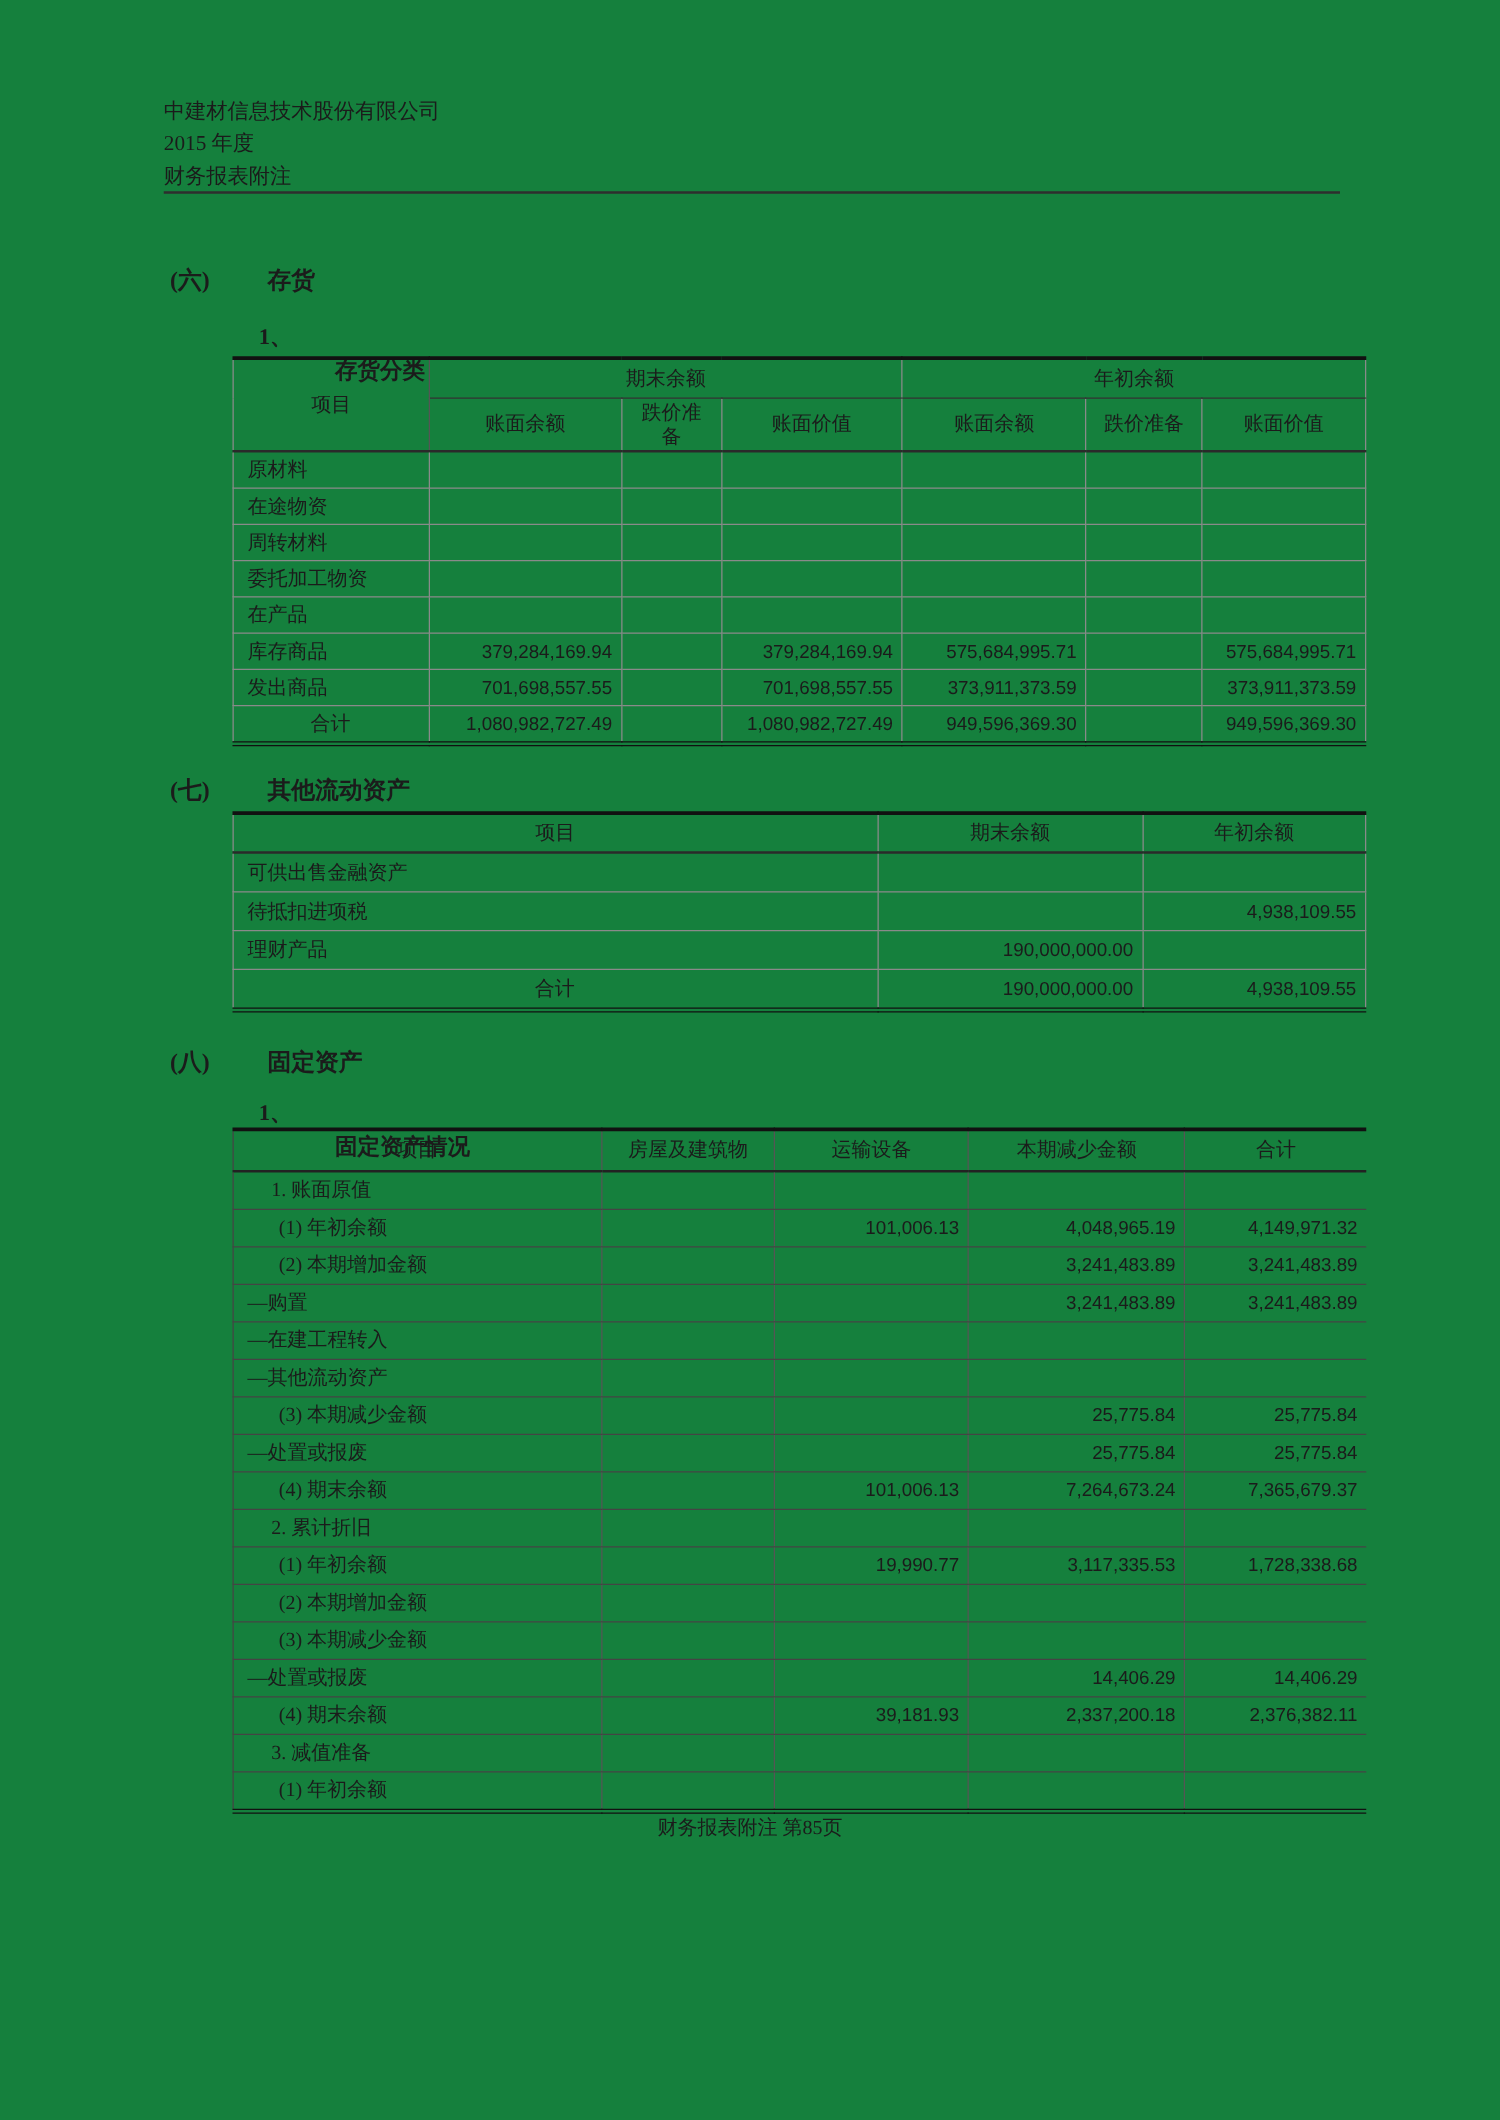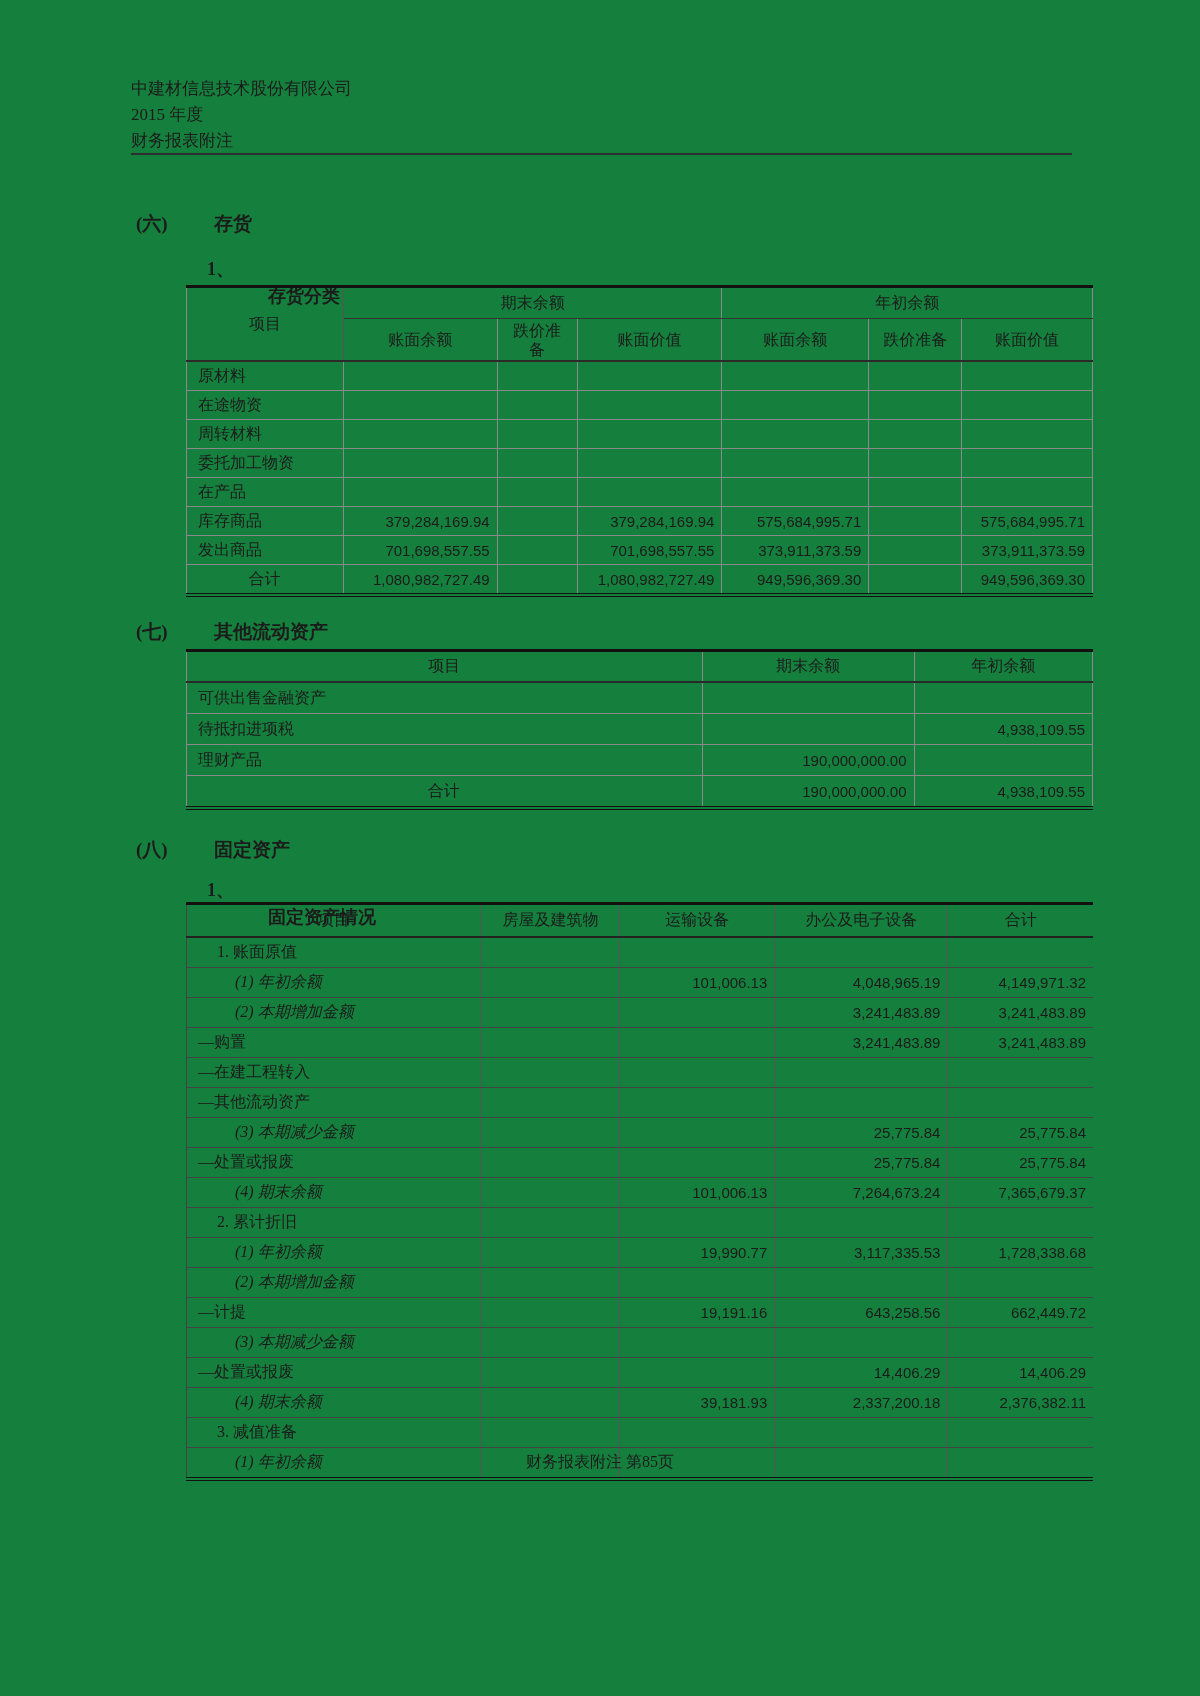--- a/index.html
+++ b/index.html
@@ -43,21 +43,21 @@
   .t2-wrap td{height:28px;border-top:1px solid #777;}
   .t2-wrap tr.total-row td{border-top:1.5px solid #222;}
   
   .t3-wrap{left:186px;top:902px;width:907px;}
   .t3-wrap table{border-top:3px solid #111;border-bottom:4px double #111;}
   .t3-wrap th,.t3-wrap td{border:1px solid #444;border-right-color:#555;}
   .t3-wrap th{height:29px;border-bottom:2px solid #222;}
   .t3-wrap td{height:27px;border-top:1px solid #555;}
   .t3-wrap th:last-child,.t3-wrap td:last-child{border-right:none;}
   .t3-wrap td.ind0{padding-left:30px;}
-  .t3-wrap td.ind1{padding-left:48px;font-style:italic;}
+  .t3-wrap td.ind1{padding-left:36px;}
   .t3-wrap td.ind2{}
   
   .footer{left:0;top:1452px;width:1200px;text-align:center;font-size:16px;}
 </style>
 </head>
 <body>
 
 <div class="page">
 
   <div class="abs hdr">
@@ -229,21 +229,21 @@
           <col style="width:15.3%">
           <col style="width:17.1%">
           <col style="width:19.1%">
           <col style="width:16.0%">
       </colgroup>
       <thead>
         <tr>
           <th>项目</th>
           <th>房屋及建筑物</th>
           <th>运输设备</th>
-          <th>办公及电子设备</th>
+          <th>本期减少金额</th>
           <th>合计</th>
         </tr>
       </thead>
       <tbody>
           <tr>
             <td class="item ind0">1. 账面原值</td>
             <td class="num"></td>
             <td class="num"></td>
             <td class="num"></td>
             <td class="num"></td>
@@ -319,27 +319,20 @@
             <td class="num">1,728,338.68</td>
           </tr>
           <tr>
             <td class="item ind1">(2) 本期增加金额</td>
             <td class="num"></td>
             <td class="num"></td>
             <td class="num"></td>
             <td class="num"></td>
           </tr>
           <tr>
-            <td class="item ind2">—计提</td>
-            <td class="num"></td>
-            <td class="num">19,191.16</td>
-            <td class="num">643,258.56</td>
-            <td class="num">662,449.72</td>
-          </tr>
-          <tr>
             <td class="item ind1">(3) 本期减少金额</td>
             <td class="num"></td>
             <td class="num"></td>
             <td class="num"></td>
             <td class="num"></td>
           </tr>
           <tr>
             <td class="item ind2">—处置或报废</td>
             <td class="num"></td>
             <td class="num"></td>

